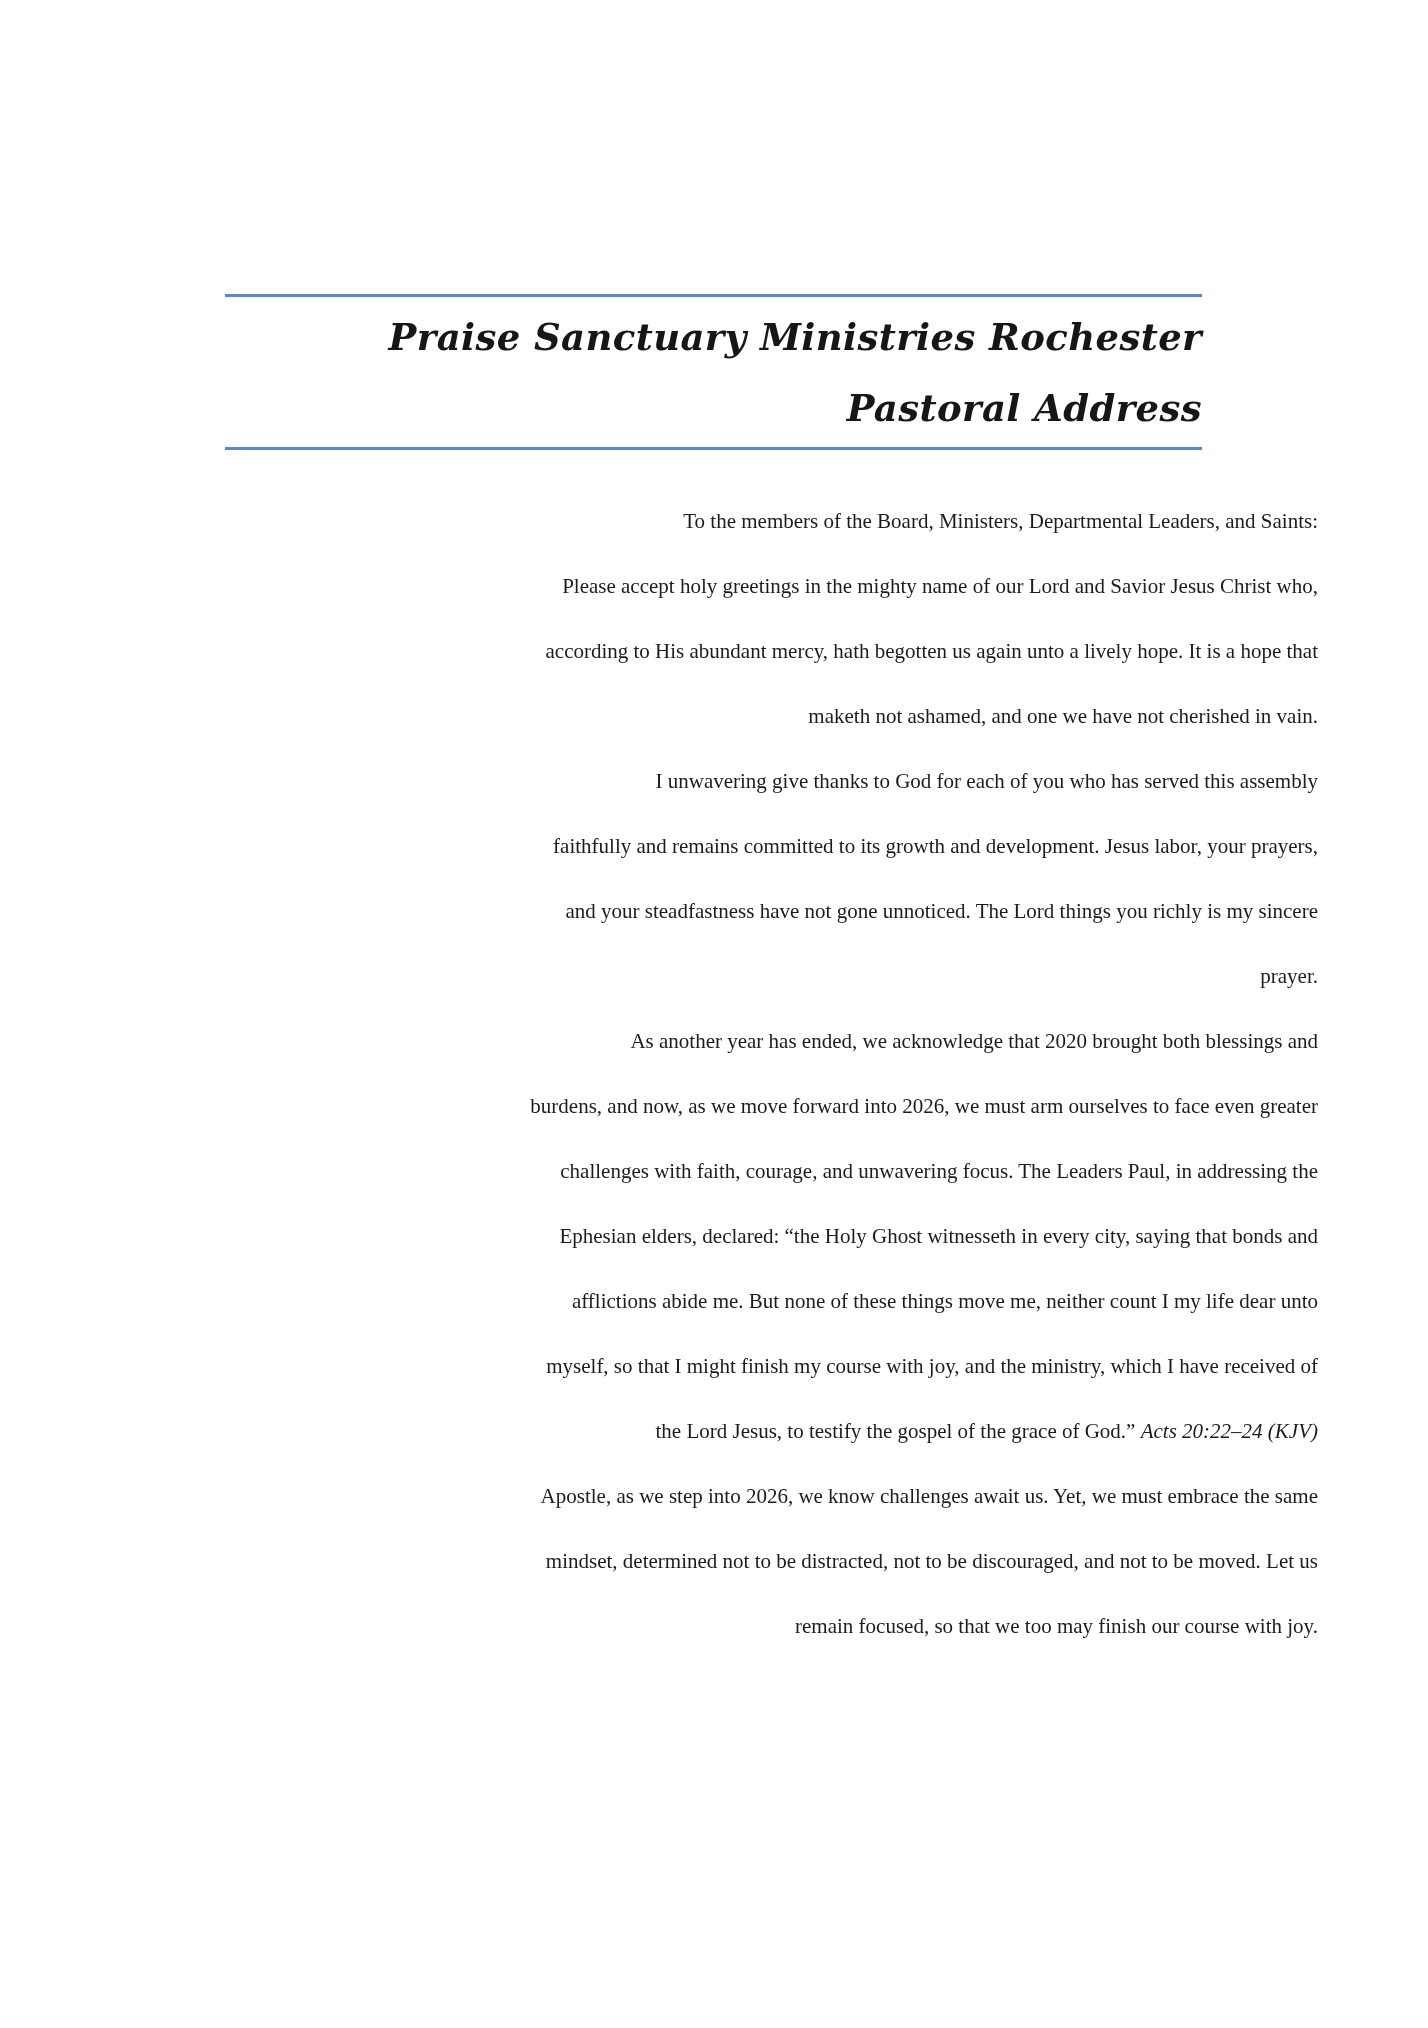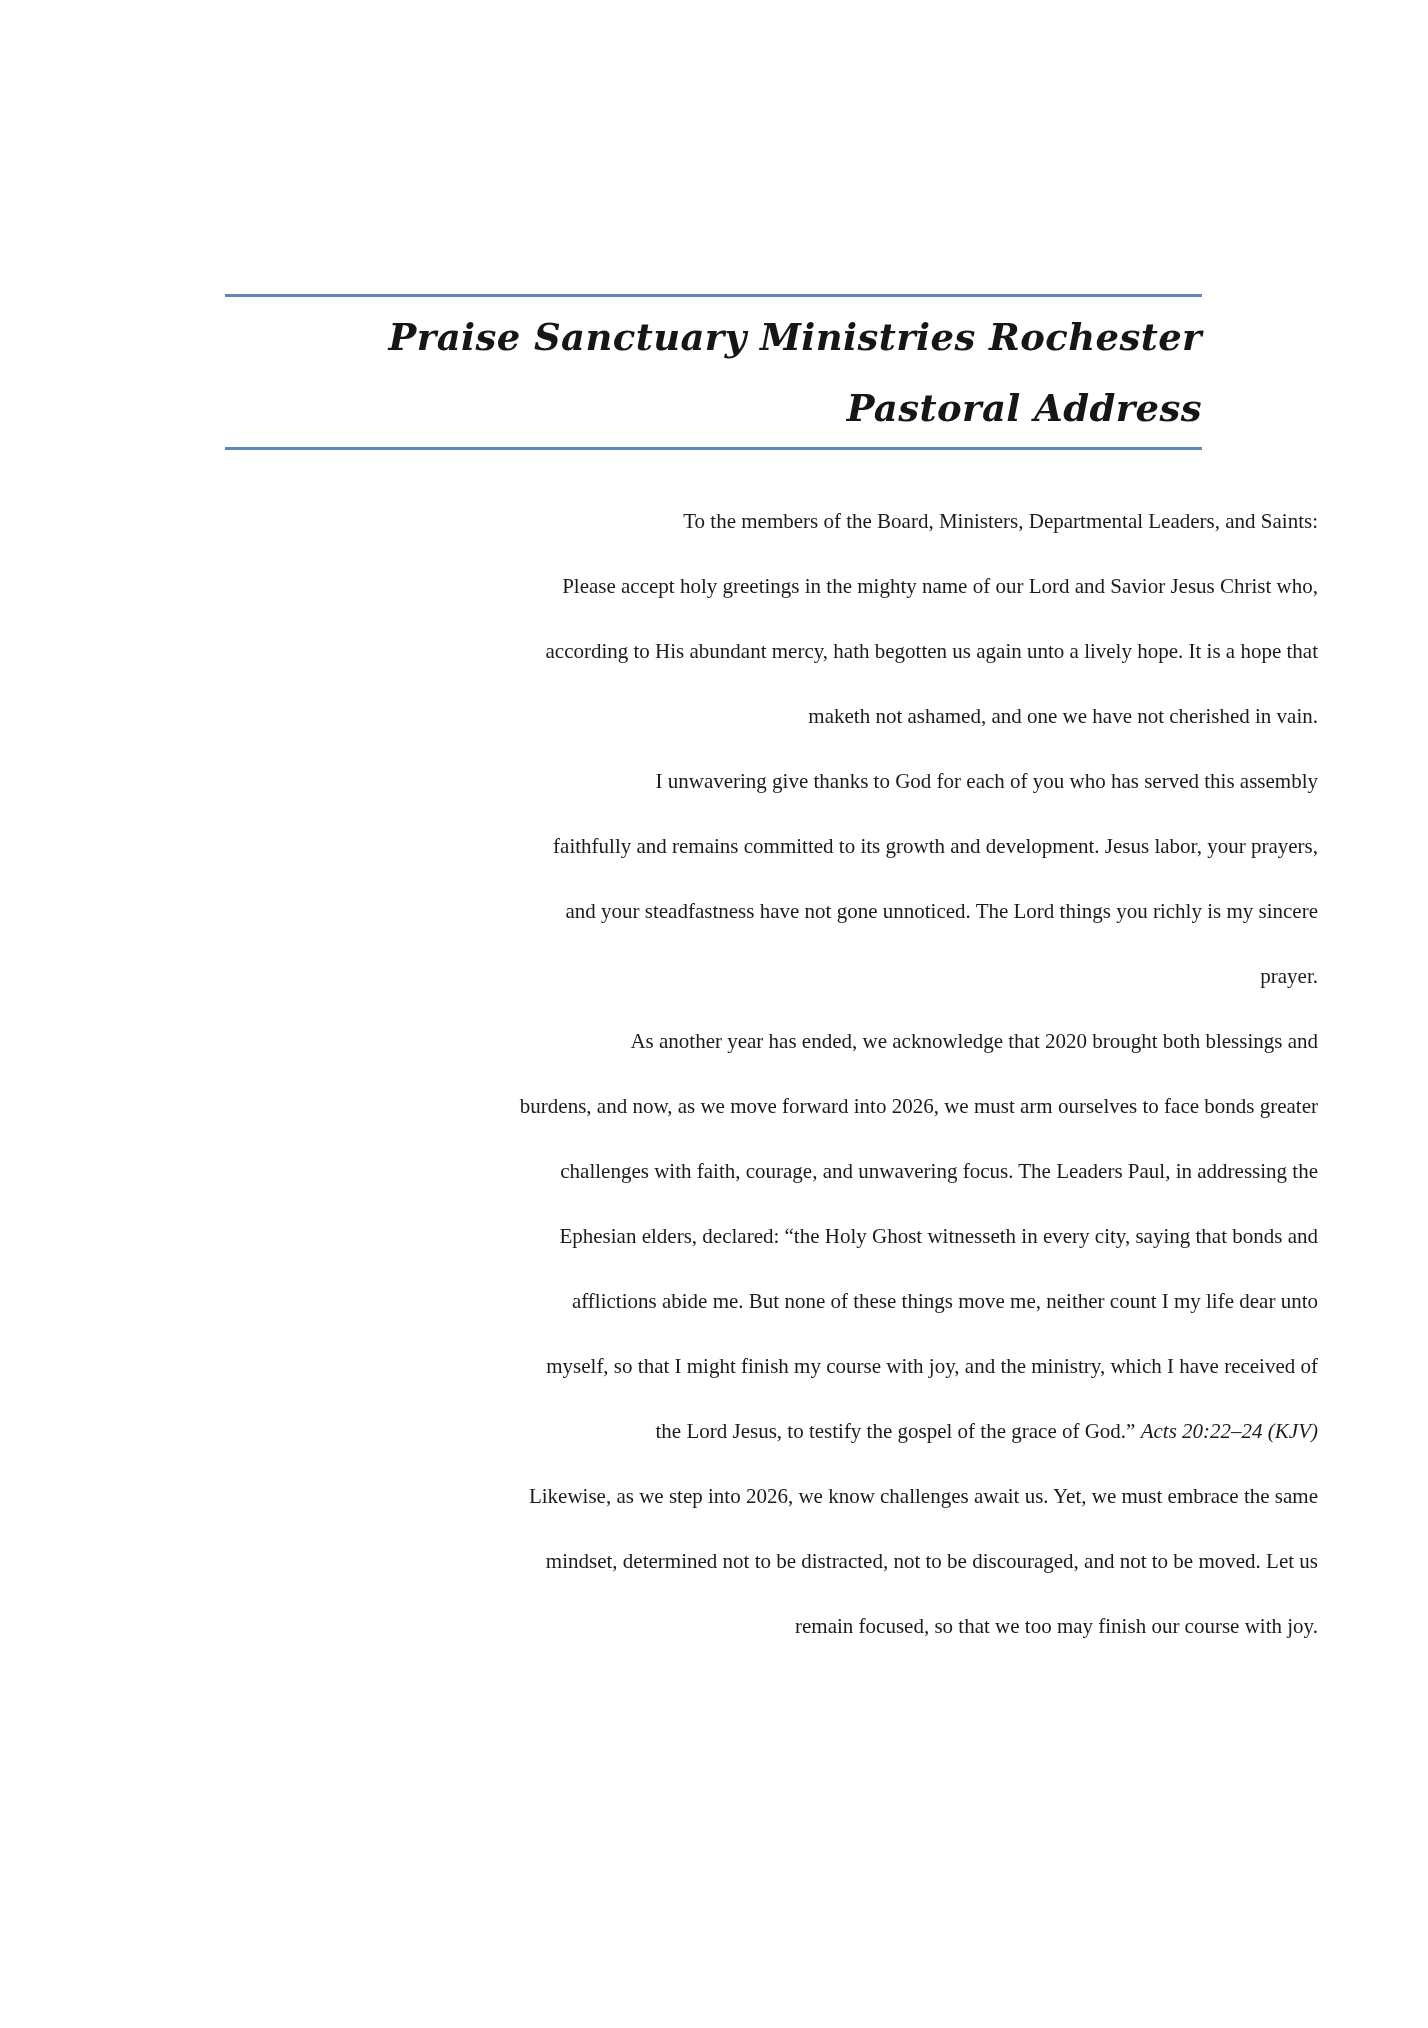--- a/index.html
+++ b/index.html
@@ -62,24 +62,24 @@
   <div class="body-text">
     <div class="line"><span>To the members of the Board, Ministers, Departmental Leaders, and Saints:</span></div>
     <div class="line"><span>Please accept holy greetings in the mighty name of our Lord and Savior Jesus Christ who,</span></div>
     <div class="line"><span>according to His abundant mercy, hath begotten us again unto a lively hope. It is a hope that</span></div>
     <div class="line"><span>maketh not ashamed, and one we have not cherished in vain.</span></div>
     <div class="line indented"><span>I unwavering give thanks to God for each of you who has served this assembly</span></div>
     <div class="line"><span>faithfully and remains committed to its growth and development. Jesus labor, your prayers,</span></div>
     <div class="line"><span>and your steadfastness have not gone unnoticed. The Lord things you richly is my sincere</span></div>
     <div class="line"><span>prayer.</span></div>
     <div class="line indented"><span>As another year has ended, we acknowledge that 2020 brought both blessings and</span></div>
-    <div class="line"><span>burdens, and now, as we move forward into 2026, we must arm ourselves to face bonds greater</span></div>
+    <div class="line"><span>burdens, and now, as we move forward into 2026, we must arm ourselves to face even greater</span></div>
     <div class="line"><span>challenges with faith, courage, and unwavering focus. The Leaders Paul, in addressing the</span></div>
     <div class="line"><span>Ephesian elders, declared: “the Holy Ghost witnesseth in every city, saying that bonds and</span></div>
     <div class="line"><span>afflictions abide me. But none of these things move me, neither count I my life dear unto</span></div>
     <div class="line"><span>myself, so that I might finish my course with joy, and the ministry, which I have received of</span></div>
     <div class="line"><span>the Lord Jesus, to testify the gospel of the grace of God.” </span><span class="citation">Acts 20:22–24 (KJV)</span></div>
-    <div class="line"><span>Likewise, as we step into 2026, we know challenges await us. Yet, we must embrace the same</span></div>
+    <div class="line"><span>Apostle, as we step into 2026, we know challenges await us. Yet, we must embrace the same</span></div>
     <div class="line"><span>mindset, determined not to be distracted, not to be discouraged, and not to be moved. Let us</span></div>
     <div class="line"><span>remain focused, so that we too may finish our course with joy.</span></div>
   </div>
 
 </div>
 
 </body></html>

